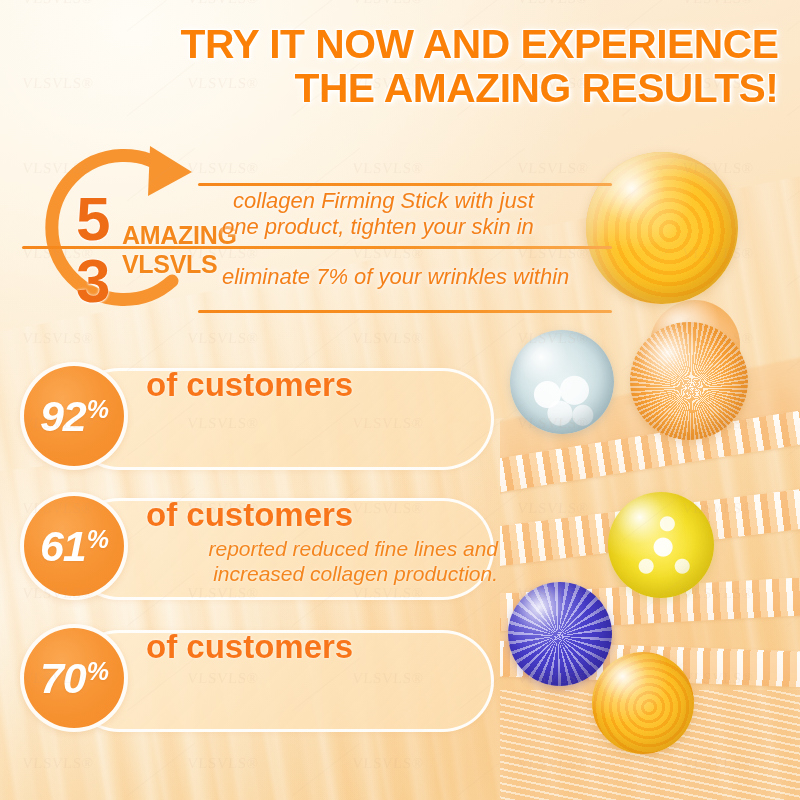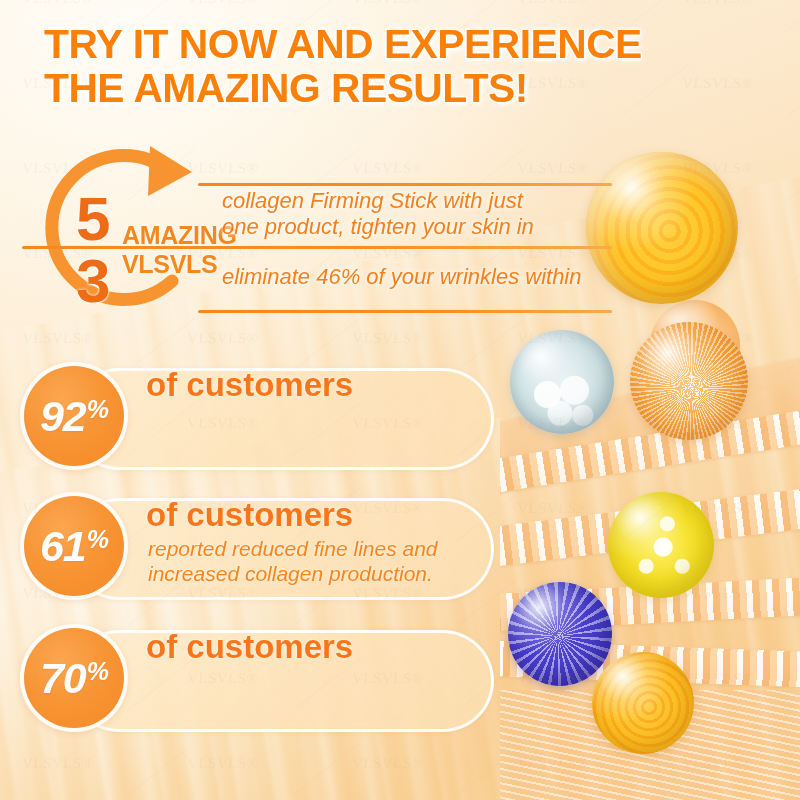--- a/index.html
+++ b/index.html
@@ -1,21 +1,21 @@
 <!DOCTYPE html>
 <html><head>
 <meta charset="utf-8">
 <style>
   html,body{margin:0;padding:0;}
   body{
     width:800px;height:800px;overflow:hidden;
     font-family:"Liberation Sans","DejaVu Sans",sans-serif;
     background:#fbe2bf;
   }
-  #stage{position:relative;width:800px;height:800px;overflow:hidden;}
+  #stage{position:relative;width:800px;height:800px;overflow:hidden;text-align:right;}
 
   
   .bg-base{
     position:absolute;inset:0;
     background:
       linear-gradient(160deg,#fdf2e2 0%,#fdeed8 14%,#fce7c8 34%,#fbdfb4 56%,#f9d6a0 76%,#f8cf91 100%);
   }
   .bg-glow-tl{
     position:absolute;left:-120px;top:-160px;width:720px;height:620px;
     background:radial-gradient(ellipse at 35% 30%,rgba(255,253,247,.95) 0%,rgba(255,250,238,.55) 42%,rgba(255,248,232,0) 72%);
@@ -324,21 +324,21 @@
       <div class="rule r2"></div>
       <div class="rule r3"></div>
 
       <div class="big-num num5">5</div>
       <div class="unit unitMin">AMAZING</div>
       <div class="ital a">collagen Firming Stick with just
 one product, tighten your skin in</div>
 
       <div class="big-num num3">3</div>
       <div class="unit unitWk">VLSVLS</div>
-      <div class="ital b">eliminate 46% of your wrinkles within</div>
+      <div class="ital b">eliminate 7% of your wrinkles within</div>
     </div>
   </div>
 
   <div class="stat s1">
     <div class="pill"></div>
     <div class="badge">
       <div class="bnum">
         <span>92</span>
           <span class="bpct">%</span>
       </div>

